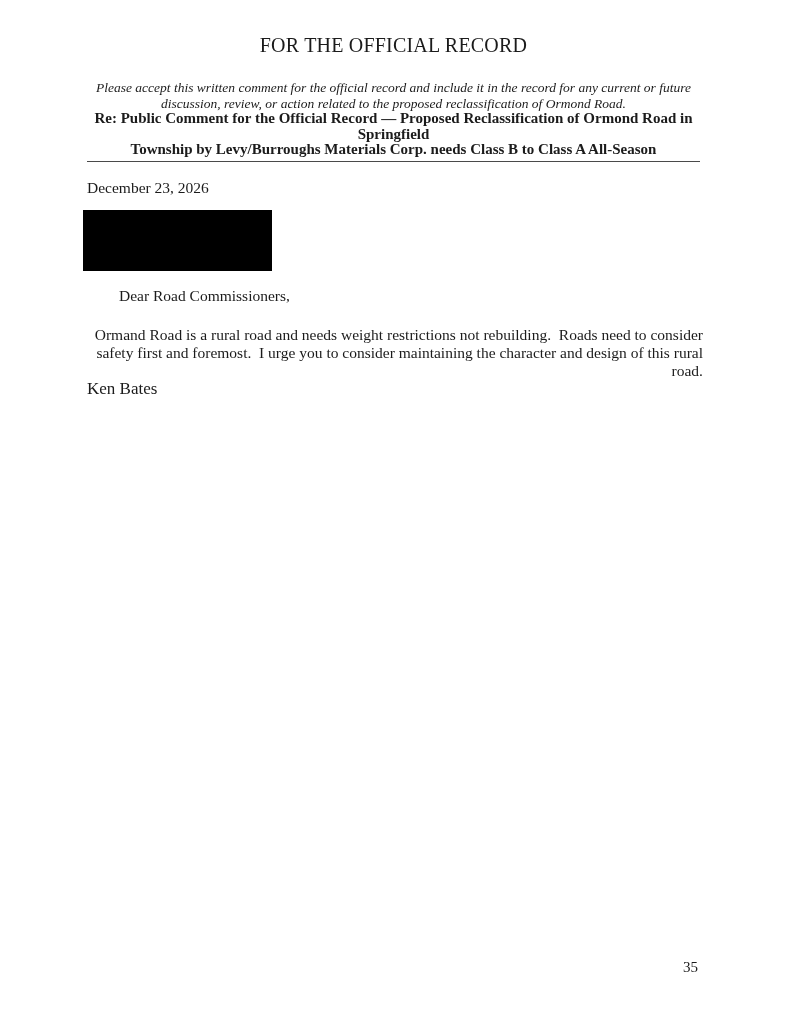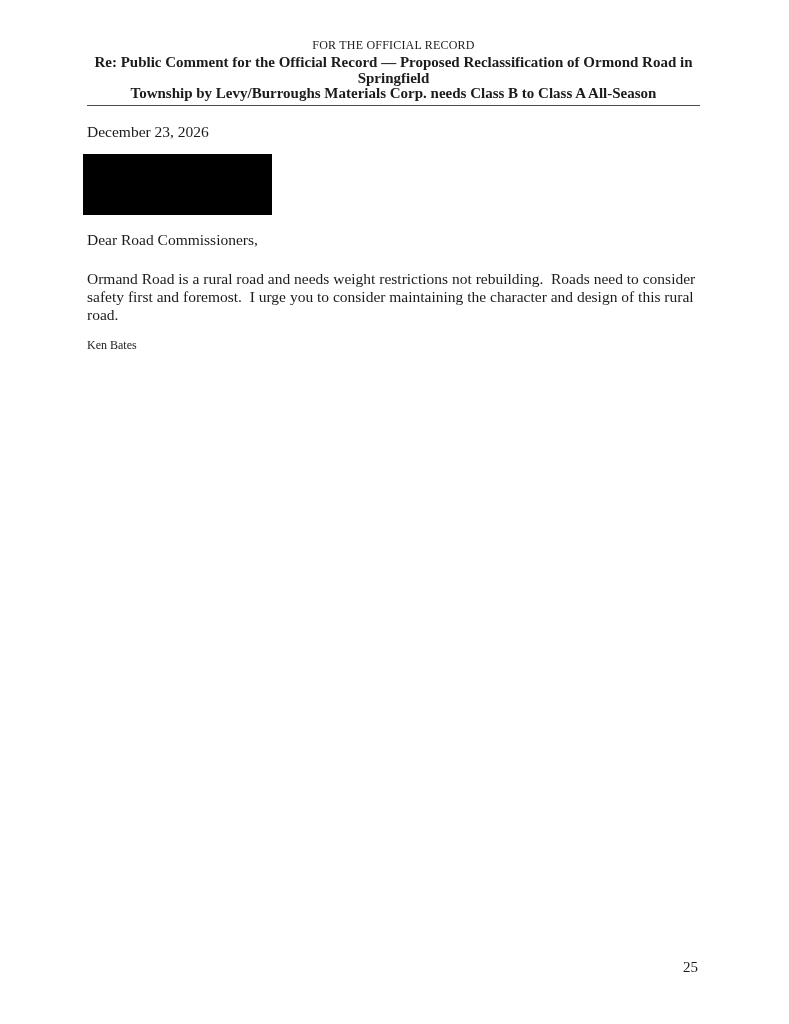--- a/index.html
+++ b/index.html
@@ -14,21 +14,21 @@
     background: #ffffff;
     font-family: "Liberation Serif", "DejaVu Serif", serif;
     color: #1b1b1b;
     overflow: hidden;
     box-sizing: border-box;
     padding: 0 89px 0 87px;
   }
   .doc-title {
     margin-top: 36px;
     text-align: center;
-    font-size: 12px;
+    font-size: 20px;
     line-height: 19px;
     letter-spacing: 0.2px;
   }
   .notice-block {
     margin-top: 25px;
     text-align: center;
     font-style: italic;
     font-size: 13.5px;
     line-height: 15.5px;
   }
@@ -53,61 +53,67 @@
     margin-top: 13px;
     margin-left: -4px;
     width: 189px;
     height: 61px;
     background: #000000;
   }
   .salutation {
     margin-top: 16px;
     font-size: 15.5px;
     line-height: 18px;
+    margin-left: 32px;
   }
   .body-paragraph {
     margin-top: 21px;
     font-size: 15.5px;
     line-height: 18px;
     white-space: pre-wrap;
     width: 616px;
+    text-align: right;
   }
   .signature {
-    margin-top: 12px;
-    font-size: 12px;
+    margin-top: 0;
+    font-size: 17px;
     line-height: 18px;
   }
   .page-number {
     position: absolute;
     top: 958px;
     right: 91px;
     font-size: 15px;
     line-height: 18px;
   }
 </style>
 </head>
 <body>
 
 <div class="page">
 
   <div class="doc-title">FOR THE OFFICIAL RECORD</div>
 
+  <div class="notice-block">
+    <div>Please accept this written comment for the official record and include it in the record for any current or future</div>
+    <div>discussion, review, or action related to the proposed reclassification of Ormond Road.</div>
+  </div>
 
   <div class="subject-block">
     <div>Re: Public Comment for the Official Record — Proposed Reclassification of Ormond Road in Springfield</div>
     <div>Township by Levy/Burroughs Materials Corp. needs Class B to Class A All-Season</div>
   </div>
 
   <hr class="header-rule">
 
   <div class="date-line">December 23, 2026</div>
 
   <div class="redaction-box"></div>
 
   <div class="salutation">Dear Road Commissioners,</div>
 
   <div class="body-paragraph">Ormand Road is a rural road and needs weight restrictions not rebuilding.  Roads need to consider safety first and foremost.  I urge you to consider maintaining the character and design of this rural road.</div>
 
   <div class="signature">Ken Bates</div>
 
-  <div class="page-number">25</div>
+  <div class="page-number">35</div>
 
 </div>
 
 </body></html>

